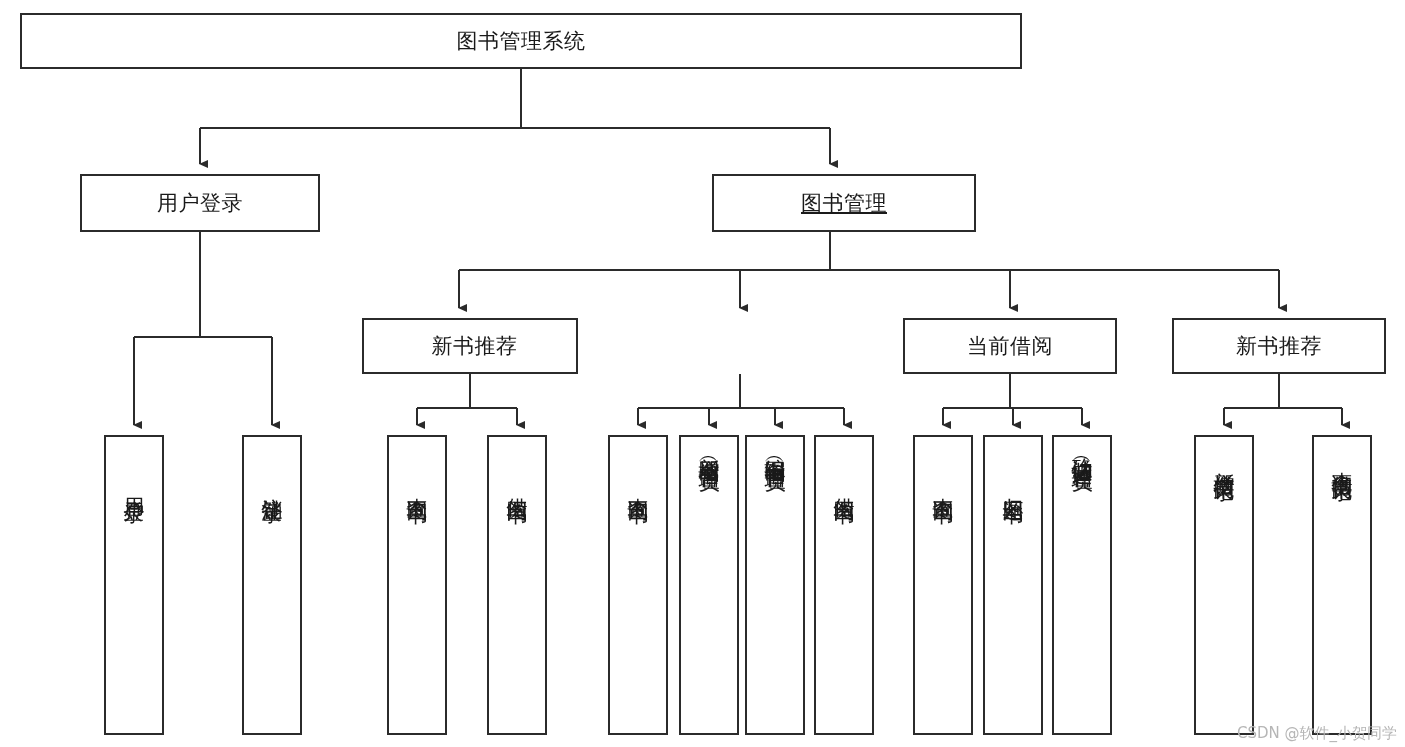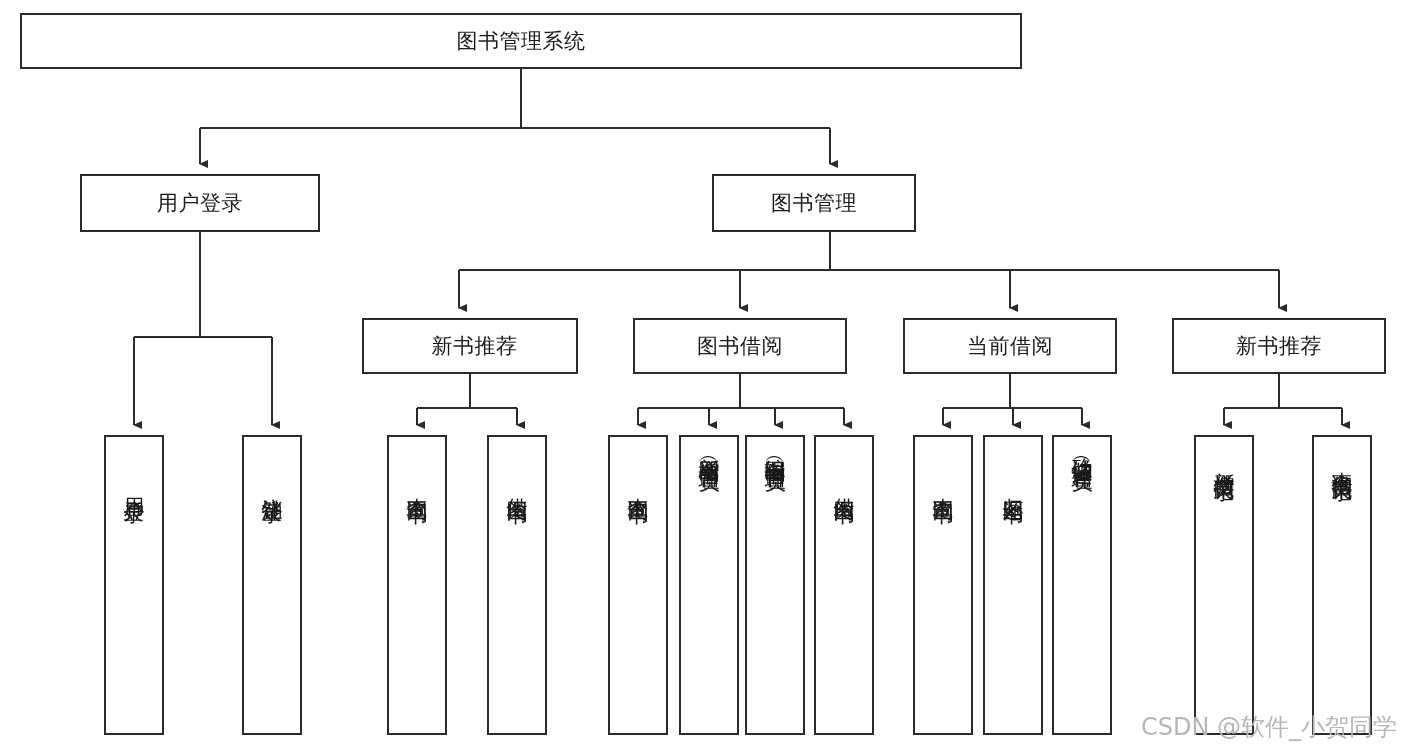--- a/index.html
+++ b/index.html
@@ -64,21 +64,21 @@
     white-space: nowrap;
   }
   .node.vert.pad-md { padding-top: 44px; }
   .node.vert.pad-sm { padding-top: 18px; }
   .node.vert.pad-xs { padding-top: 4px; }
 
   #watermark {
     position: absolute;
     right: 8px;
     bottom: 4px;
-    font-size: 24px;
+    font-size: 15px;
     color: #b6b6b6;
     font-family: "DejaVu Sans", "Liberation Sans", sans-serif;
     white-space: nowrap;
     pointer-events: none;
     user-select: none;
   }
 </style>
 </head>
 <body>
 
@@ -134,30 +134,27 @@
     </g>
   </svg>
 
   <div class="node horiz root" style="left:20px; top:13px; width:1002px; height:56px;">
     <span class="node-label">图书管理系统</span>
   </div>
 
   <div class="node horiz" style="left:80px; top:174px; width:240px; height:58px;">
     <span class="node-label">用户登录</span>
   </div>
-  <div class="node horiz" style="left:712px; top:174px; width:204px; height:58px;">
+  <div class="node horiz" style="left:712px; top:174px; width:264px; height:58px;text-decoration:underline;">
     <span class="node-label">图书管理</span>
   </div>
 
   <div class="node horiz" style="left:362px; top:318px; width:216px; height:56px;padding-left:9px;">
     <span class="node-label">新书推荐</span>
   </div>
-  <div class="node horiz" style="left:633px; top:318px; width:214px; height:56px;">
-    <span class="node-label">图书借阅</span>
-  </div>
   <div class="node horiz" style="left:903px; top:318px; width:214px; height:56px;">
     <span class="node-label">当前借阅</span>
   </div>
   <div class="node horiz" style="left:1172px; top:318px; width:214px; height:56px;">
     <span class="node-label">新书推荐</span>
   </div>
 
   <div class="node vert pad-md" style="left:104px; top:435px; width:60px; height:300px;">
     <span class="node-label">用户登录</span>
   </div>

